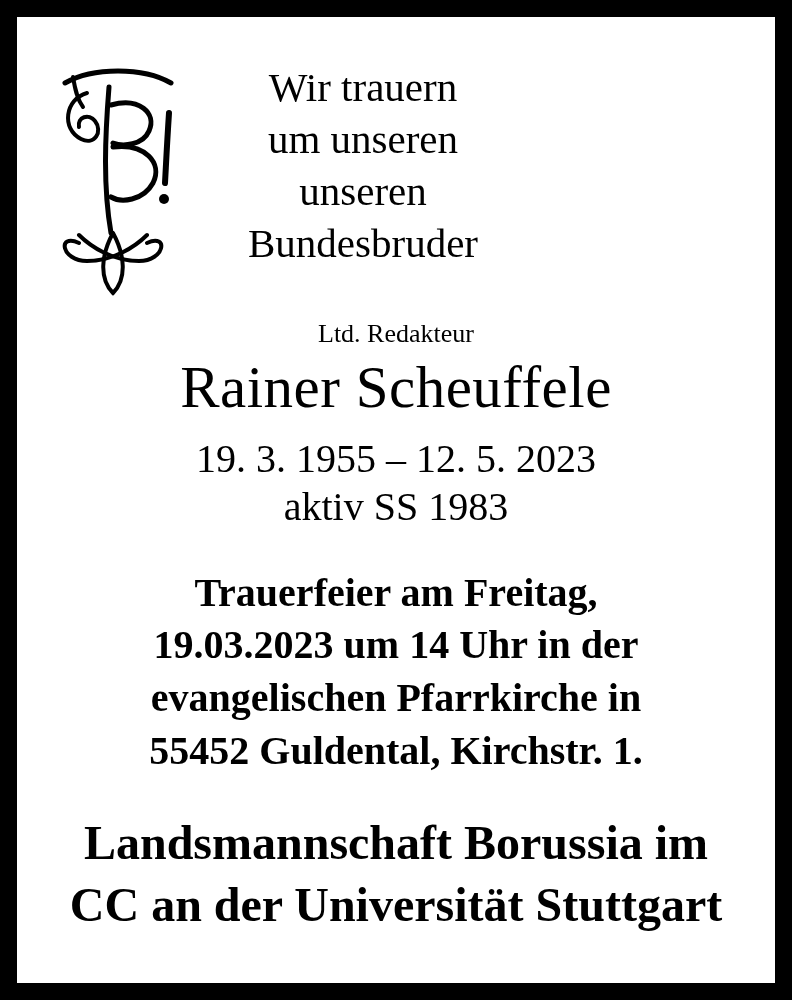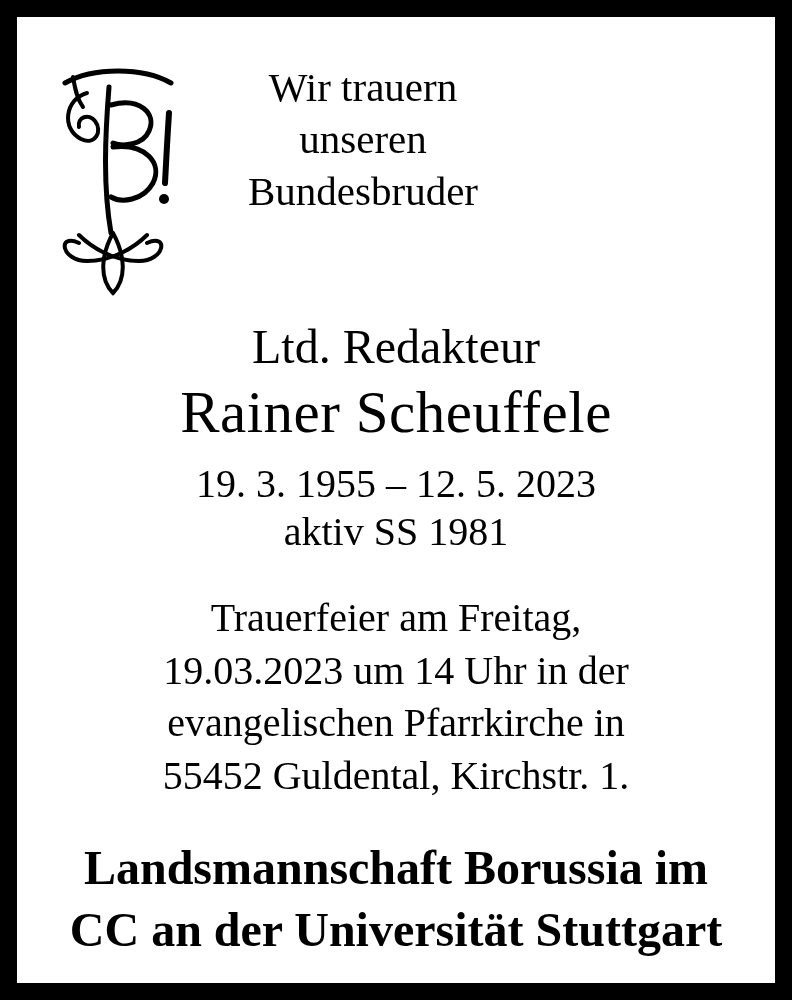--- a/index.html
+++ b/index.html
@@ -70,21 +70,21 @@
   }
   .intro div {
     white-space: nowrap;
   }
 
   
   .name-block {
     margin-top: 22px;
   }
   .rank {
-    font-size: 48px;
+    font-size: 26px;
     line-height: 1.15;
   }
   .fullname {
     font-size: 59px;
     line-height: 1.18;
     margin-top: 4px;
     letter-spacing: 0.5px;
   }
   .lifespan {
     font-size: 40px;
@@ -94,20 +94,21 @@
   .membership {
     font-size: 40px;
     line-height: 1.2;
   }
 
   
   .ceremony {
     margin-top: 36px;
     font-size: 40px;
     line-height: 1.32;
+    font-weight: bold;
   }
   .ceremony div {
     white-space: nowrap;
   }
 
   
   .organisation {
     margin-top: 34px;
     font-size: 48px;
     font-weight: bold;
@@ -146,31 +147,32 @@
 
               <path d="M36 196 C14 186, 18 214, 44 214 C70 214, 92 200, 104 188" stroke-width="4"></path>
               <path d="M104 196 C126 186, 122 214, 96 214 C70 214, 48 200, 36 188" stroke-width="4"></path>
               <path d="M70 186 C58 208, 56 232, 70 246 C84 232, 82 208, 70 186" stroke-width="4"></path>
             </g>
           </svg>
         </div>
 
         <div class="intro">
           <div>Wir trauern</div>
+          <div>um unseren</div>
           <div>unseren</div>
           <div>Bundesbruder</div>
         </div>
 
       </div>
 
       <div class="name-block">
         <div class="rank">Ltd. Redakteur</div>
         <div class="fullname">Rainer Scheuffele</div>
         <div class="lifespan">19. 3. 1955 – 12. 5. 2023</div>
-        <div class="membership">aktiv SS 1981</div>
+        <div class="membership">aktiv SS 1983</div>
       </div>
 
       <div class="ceremony">
         <div>Trauerfeier am Freitag,</div>
         <div>19.03.2023 um 14 Uhr in der</div>
         <div>evangelischen Pfarrkirche in</div>
         <div>55452 Guldental, Kirchstr. 1.</div>
       </div>
 
       <div class="organisation">

